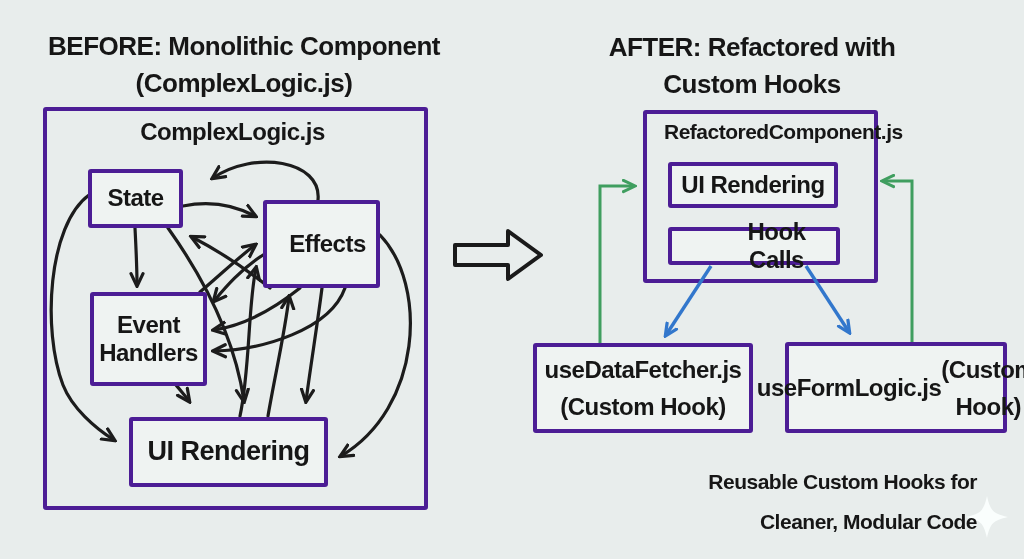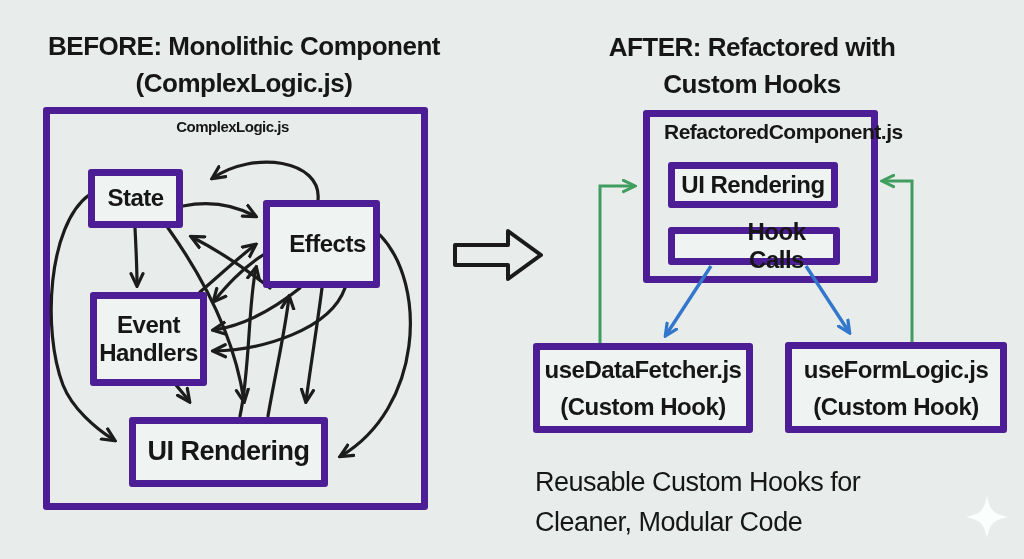--- a/index.html
+++ b/index.html
@@ -2,47 +2,47 @@
 <html><head>
 <meta charset="utf-8">
 <style>
   html,body{margin:0;padding:0;background:#dfe4e4;}
   .stage{
     position:relative;width:1024px;height:559px;background:#e8edec;
     font-family:"Liberation Sans",sans-serif;color:#161616;overflow:hidden;
   }
   .heading{position:absolute;text-align:center;font-weight:700;font-size:26px;line-height:37px;letter-spacing:-0.5px;z-index:5;}
   .box{
-    position:absolute;box-sizing:border-box;border:7px solid #4c1d95;border-radius:3px;
+    position:absolute;box-sizing:border-box;border:4px solid #4c1d95;border-radius:3px;
     background:#eff3f2;display:flex;align-items:center;justify-content:center;
     text-align:center;font-weight:600;z-index:3;
   }
   .container-box{background:transparent;z-index:1;}
   .container-title{position:absolute;text-align:center;font-weight:600;z-index:3;letter-spacing:-0.5px;}
   svg.overlay{position:absolute;left:0;top:0;z-index:2;}
   .node-label{font-size:24px;line-height:1.18;letter-spacing:-0.5px;padding:0 4px;}
-  .caption{position:absolute;text-align:left;font-weight:400;font-size:27px;line-height:40px;letter-spacing:-0.5px;z-index:5;}
+  .caption{position:absolute;text-align:right;font-weight:700;font-size:21px;line-height:40px;letter-spacing:-0.5px;z-index:5;}
   .hook-line{display:block;font-size:24px;line-height:37px;font-weight:600;letter-spacing:-0.5px;}
 </style>
 </head>
 <body>
 
 <div class="stage">
 
   <div class="heading" style="left:20px;top:28px;width:448px;">
     <div>BEFORE: Monolithic Component</div>
     <div>(ComplexLogic.js)</div>
   </div>
   <div class="heading" style="left:537px;top:29px;width:430px;">
     <div>AFTER: Refactored with</div>
     <div>Custom Hooks</div>
   </div>
 
   <div class="box container-box" style="left:43px;top:107px;width:385px;height:403px;"></div>
-  <div class="container-title" style="left:120px;top:118px;width:225px;font-size:15px;">ComplexLogic.js</div>
+  <div class="container-title" style="left:120px;top:118px;width:225px;font-size:24px;">ComplexLogic.js</div>
 
   <div class="box container-box" style="left:643px;top:110px;width:235px;height:173px;"></div>
   <div class="container-title" style="left:648px;top:120px;width:225px;font-size:21px;margin-left:16px;">RefactoredComponent.js</div>
 
   <svg class="overlay" width="1024" height="559" viewBox="0 0 1024 559">
     <defs>
       <marker id="ab" viewBox="0 0 12 12" refX="9.5" refY="6" markerWidth="16" markerHeight="16" markerUnits="userSpaceOnUse" orient="auto">
         <path d="M1,1.5 L10.5,6 L1,10.5" fill="none" stroke="#1c1c1c" stroke-width="2.4" stroke-linecap="round"></path>
       </marker>
       <marker id="ag" viewBox="0 0 12 12" refX="9.5" refY="6" markerWidth="15" markerHeight="15" markerUnits="userSpaceOnUse" orient="auto">
@@ -103,21 +103,21 @@
     <span class="node-label">UI Rendering</span>
   </div>
   <div class="box" style="left:668px;top:227px;width:172px;height:38px;padding-left:45px;">
     <span class="node-label">Hook Calls</span>
   </div>
 
   <div class="box" style="left:533px;top:343px;width:220px;height:90px;flex-direction:column;">
     <span class="hook-line">useDataFetcher.js</span>
     <span class="hook-line">(Custom Hook)</span>
   </div>
-  <div class="box" style="left:785px;top:342px;width:222px;height:91px;flex-direction:column;">
+  <div class="box" style="left:785px;top:342px;width:222px;height:91px;">
     <span class="hook-line">useFormLogic.js</span>
     <span class="hook-line">(Custom Hook)</span>
   </div>
 
   <div class="caption" style="left:535px;top:462px;width:442px;">
     <div>Reusable Custom Hooks for</div>
     <div>Cleaner, Modular Code</div>
   </div>
 
 </div>

